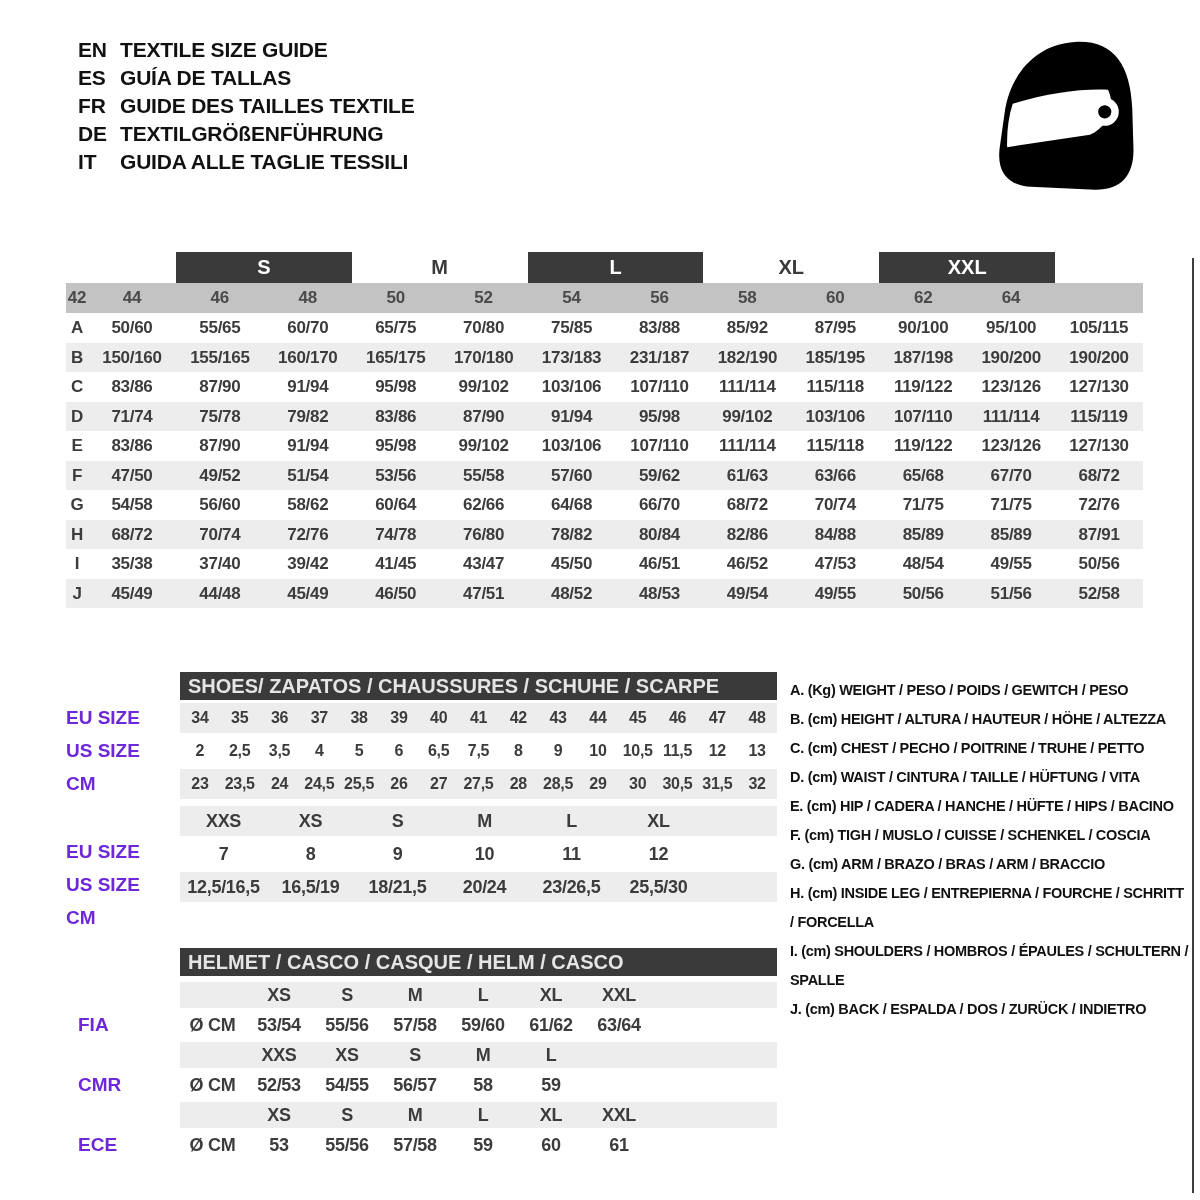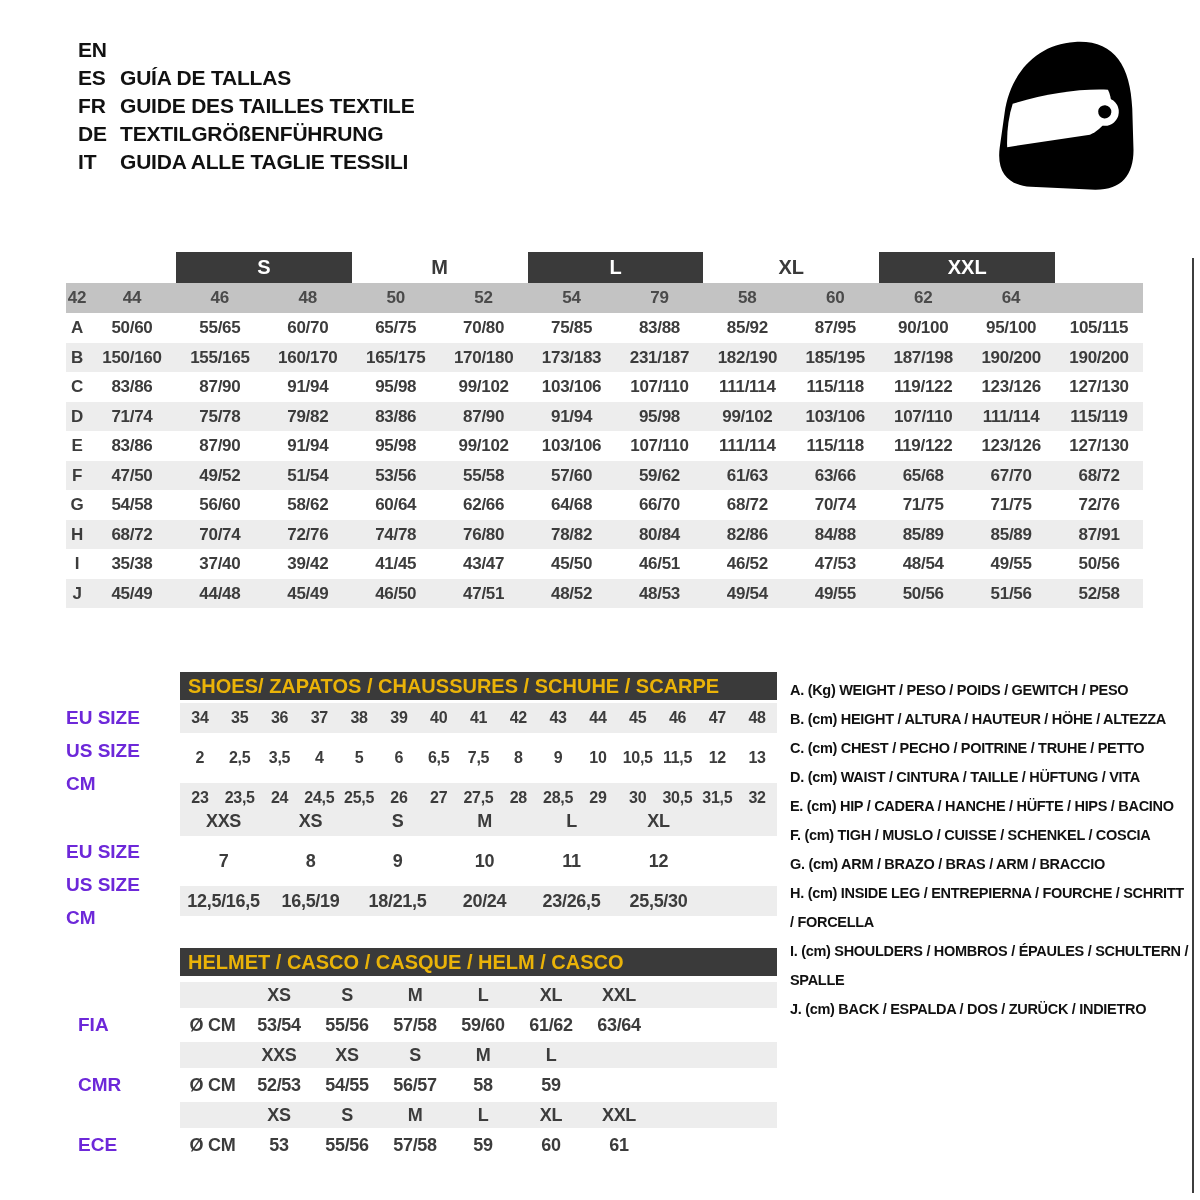--- a/index.html
+++ b/index.html
@@ -32,22 +32,22 @@
   .c-s{grid-column:3/5;} .c-m{grid-column:5/7;} .c-l{grid-column:7/9;} .c-xl{grid-column:9/11;} .c-xxl{grid-column:11/13;}
   .num-band{background:var(--band);height:30px;display:grid;grid-template-columns:22px repeat(12,1fr);font-weight:bold;font-size:17px;line-height:30px;text-align:center;color:#4a4a4a;letter-spacing:-0.2px;}
   .trow{display:flex;height:29.5px;font-weight:bold;font-size:17px;line-height:29.5px;color:var(--val);letter-spacing:-0.3px;}
   .trow:nth-child(even){background:var(--stripe);}
   .rlabel{width:22px;flex:none;text-align:center;}
   .vals{flex:1;display:grid;grid-template-columns:repeat(12,1fr);text-align:center;}
   
   .block{position:absolute;left:66px;display:flex;}
   .side{width:114px;flex:none;font-weight:bold;font-size:19px;color:#6d28d9;}
   .tbl{width:597px;flex:none;}
-  .bar{height:28px;background:var(--dark);color:#eab308;font-weight:bold;font-size:20px;line-height:28px;padding-left:8px;margin-bottom:3px;white-space:nowrap;}
-  .srow{height:30px;margin-bottom:10px;display:grid;font-weight:bold;font-size:16px;line-height:30px;text-align:center;color:var(--val);letter-spacing:-0.3px;}
+  .bar{height:28px;background:var(--dark);color:#e5e5e5;font-weight:bold;font-size:20px;line-height:28px;padding-left:8px;margin-bottom:3px;white-space:nowrap;}
+  .srow{height:30px;margin-bottom:3px;display:grid;font-weight:bold;font-size:16px;line-height:30px;text-align:center;color:var(--val);letter-spacing:-0.3px;}
   .srow.gray{background:var(--stripe);}
   .shoes-grid{grid-template-columns:repeat(15,1fr);}
   .gloves-grid{grid-template-columns:repeat(6,87px) 1fr;font-size:18px;}
   .side .sp31{height:31px;}
   .side .lrow{height:33px;line-height:30px;}
   
   .hrow{display:grid;grid-template-columns:65px repeat(6,68px) 1fr;margin-bottom:3px;font-weight:bold;text-align:center;color:var(--val);letter-spacing:-0.3px;}
   .hrow.gray{height:26px;background:var(--stripe);font-size:18px;line-height:26px;}
   .hrow.vals{height:28px;font-size:18px;line-height:28px;}
   .hside{position:relative;}
@@ -60,20 +60,21 @@
   
   .vline{position:absolute;left:1192px;top:258px;width:2px;height:935px;background:#3d3d3d;}
 </style>
 </head>
 <body>
 
 <div class="langs">
 
 <div class="lang-row">
       <span class="lang-code">EN</span>
+      <span class="lang-title">TEXTILE SIZE GUIDE</span>
     </div>
     <div class="lang-row">
       <span class="lang-code">ES</span>
       <span class="lang-title">GUÍA DE TALLAS</span>
     </div>
     <div class="lang-row">
       <span class="lang-code">FR</span>
       <span class="lang-title">GUIDE DES TAILLES TEXTILE</span>
     </div>
     <div class="lang-row">
@@ -107,21 +108,21 @@
   </div>
   <div class="num-band">
 
   <div class="num-cell">42</div>
       <div class="num-cell">44</div>
       <div class="num-cell">46</div>
       <div class="num-cell">48</div>
       <div class="num-cell">50</div>
       <div class="num-cell">52</div>
       <div class="num-cell">54</div>
-      <div class="num-cell">79</div>
+      <div class="num-cell">56</div>
       <div class="num-cell">58</div>
       <div class="num-cell">60</div>
       <div class="num-cell">62</div>
       <div class="num-cell">64</div>
     </div>
   <div class="trows">
 
   <div class="trow">
         <div class="rlabel">A</div>
         <div class="vals">

